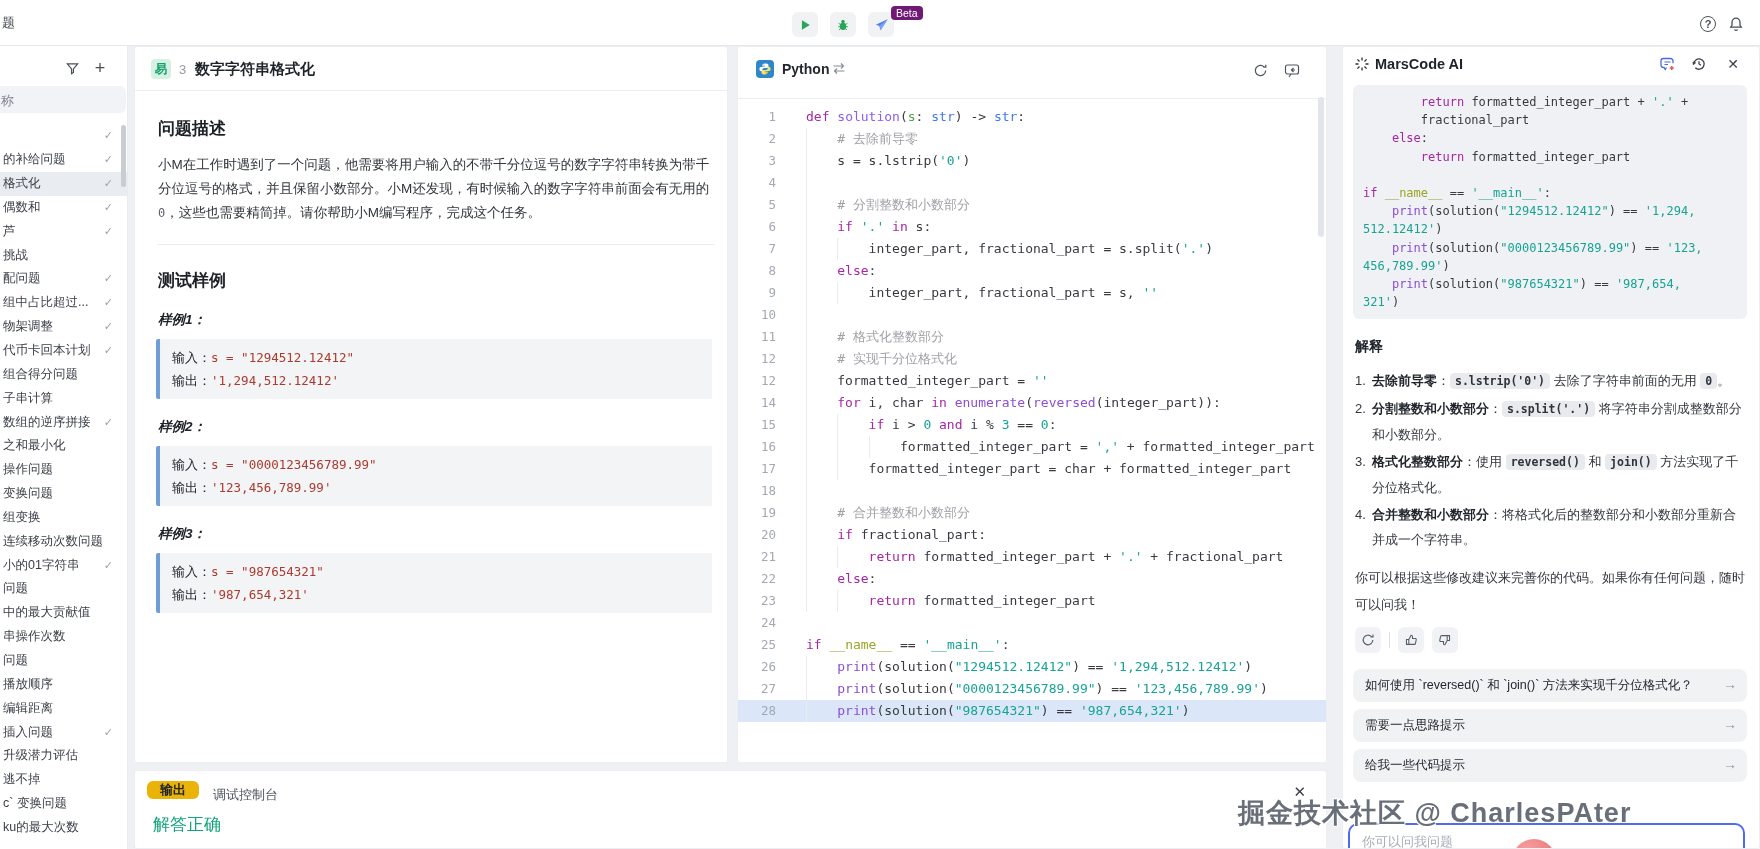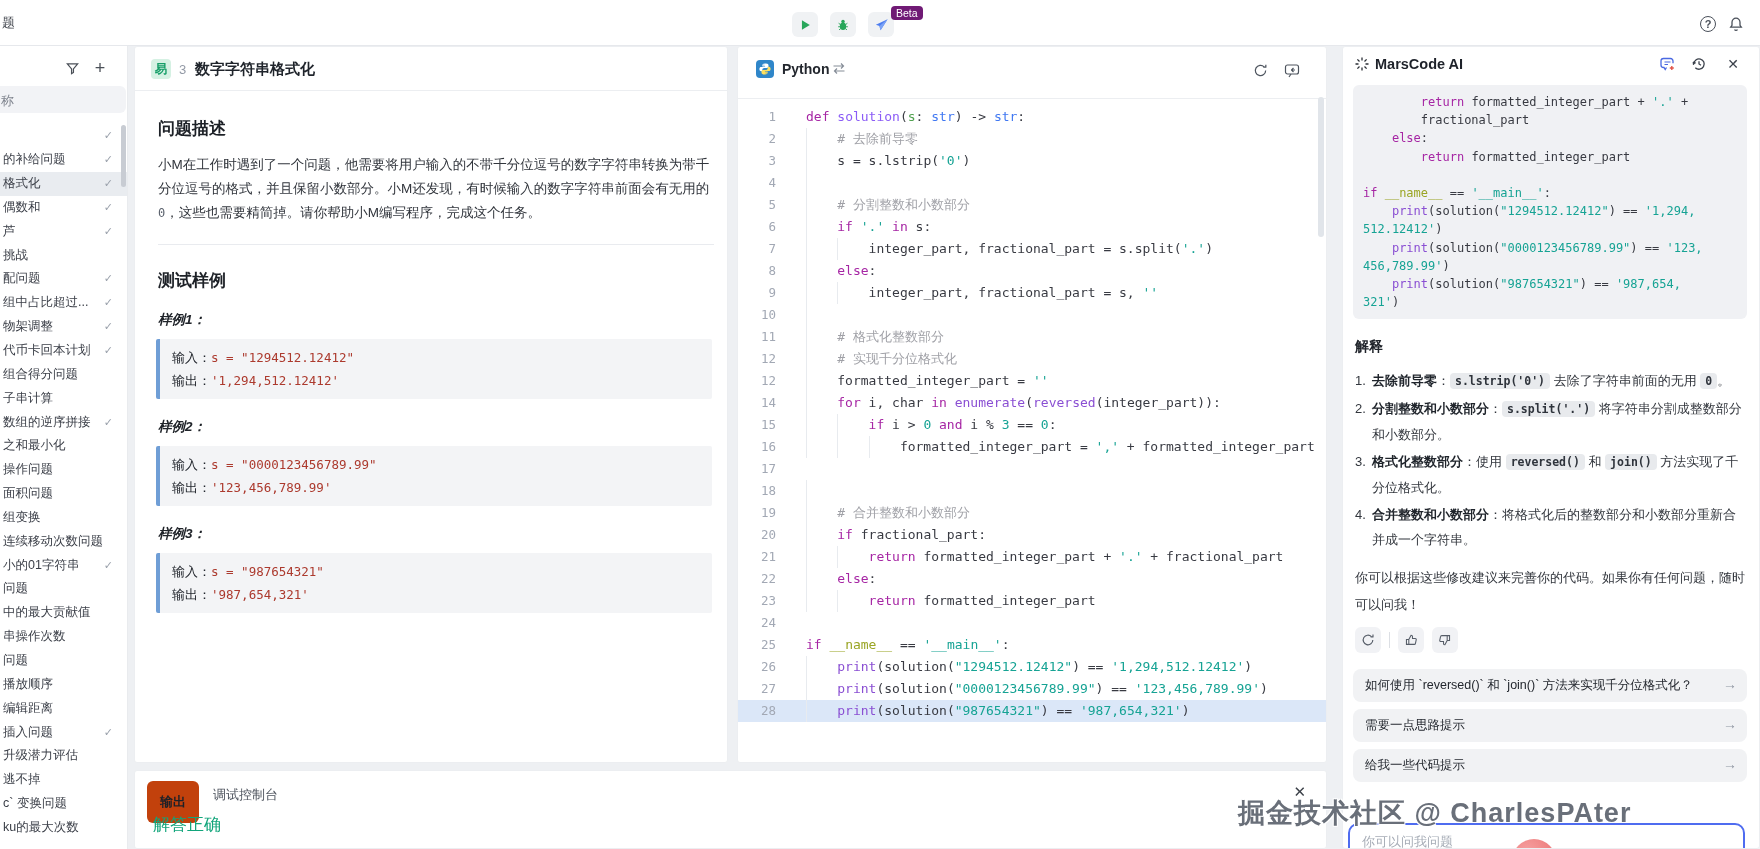--- a/index.html
+++ b/index.html
@@ -61,21 +61,21 @@
   .code-text { padding-left:20px; white-space:pre; }
   .ind { display:inline-block; width:4ch; border-left:1px solid #e8ebef; height:100%; vertical-align:top; }
   .e-scroll { position:absolute; right:2px; top:50px; width:6px; height:140px; background:#e1e5ea; border-radius:3px; }
 
   .tk-kw{color:#a626a4;} .tk-fn{color:#8b5cf6;} .tk-pr{color:#50a14f;} .tk-ty{color:#4078f2;}
   .tk-st{color:#16a394;} .tk-nu{color:#16a394;} .tk-cm{color:#a0a1a7;} .tk-bi{color:#8a4fd3;}
   .tk-dd{color:#9aa524;} .tk-pl{color:#383a42;}
 
   
   .output-card { left:134px; top:770px; width:1193px; height:79px; }
-  .o-tab { position:absolute; left:12px; top:10px; background:#c2410c; border-radius:6px; padding:12px 13px; font-size:13px; font-weight:700; color:#1d2128; cursor:pointer; }
+  .o-tab { position:absolute; left:12px; top:10px; background:#eab308; border-radius:6px; padding:0 13px; font-size:13px; font-weight:700; color:#1d2128; cursor:pointer; }
   .o-tab2 { position:absolute; left:78px; top:15px; font-size:13px; color:#4c525c; cursor:pointer; }
   .o-close { position:absolute; right:20px; top:12px; font-size:15px; color:#3c4149; cursor:pointer; }
   .o-result { position:absolute; left:18px; top:42px; font-size:17px; font-weight:500; color:#12a57b; }
 
   
   .ai-card { left:1342px; top:46px; width:418px; height:803px; }
   .ai-header { height:36px; position:relative; }
   .ai-spark { position:absolute; left:11px; top:9px; }
   .ai-title { position:absolute; left:32px; top:9px; font-size:14.5px; font-weight:700; color:#1e222a; }
   .ai-hicon { position:absolute; top:7px; width:20px; height:20px; display:flex; align-items:center; justify-content:center; color:#3c424c; cursor:pointer; }
@@ -215,21 +215,21 @@
           <span>数组的逆序拼接</span>
           <span class="check">✓</span>
         </div>
         <div class="sb-item">
           <span>之和最小化</span>
         </div>
         <div class="sb-item">
           <span>操作问题</span>
         </div>
         <div class="sb-item">
-          <span>面积问题</span>
+          <span>变换问题</span>
         </div>
         <div class="sb-item">
           <span>组变换</span>
         </div>
         <div class="sb-item">
           <span>连续移动次数问题</span>
         </div>
         <div class="sb-item">
           <span>小的01字符串</span>
           <span class="check">✓</span>
@@ -395,20 +395,21 @@
         <div class="code-row">
           <div class="gutter">15</div>
           <div class="code-text"><span class="ind"></span><span class="ind"></span><span class="tk-kw">if</span><span class="tk-pl"> i &gt; </span><span class="tk-nu">0</span><span class="tk-pl"> </span><span class="tk-kw">and</span><span class="tk-pl"> i % </span><span class="tk-nu">3</span><span class="tk-pl"> == </span><span class="tk-nu">0</span><span class="tk-pl">:</span></div>
         </div>
         <div class="code-row">
           <div class="gutter">16</div>
           <div class="code-text"><span class="ind"></span><span class="ind"></span><span class="ind"></span><span class="tk-pl">formatted_integer_part = </span><span class="tk-st">','</span><span class="tk-pl"> + formatted_integer_part</span></div>
         </div>
         <div class="code-row">
           <div class="gutter">17</div>
+          <div class="code-text"><span class="ind"></span><span class="ind"></span><span class="tk-pl">formatted_integer_part = char + formatted_integer_part</span></div>
         </div>
         <div class="code-row">
           <div class="gutter">18</div>
           <div class="code-text"><span class="ind"></span></div>
         </div>
         <div class="code-row">
           <div class="gutter">19</div>
           <div class="code-text"><span class="ind"></span><span class="tk-cm"># 合并整数和小数部分</span></div>
         </div>
         <div class="code-row">

